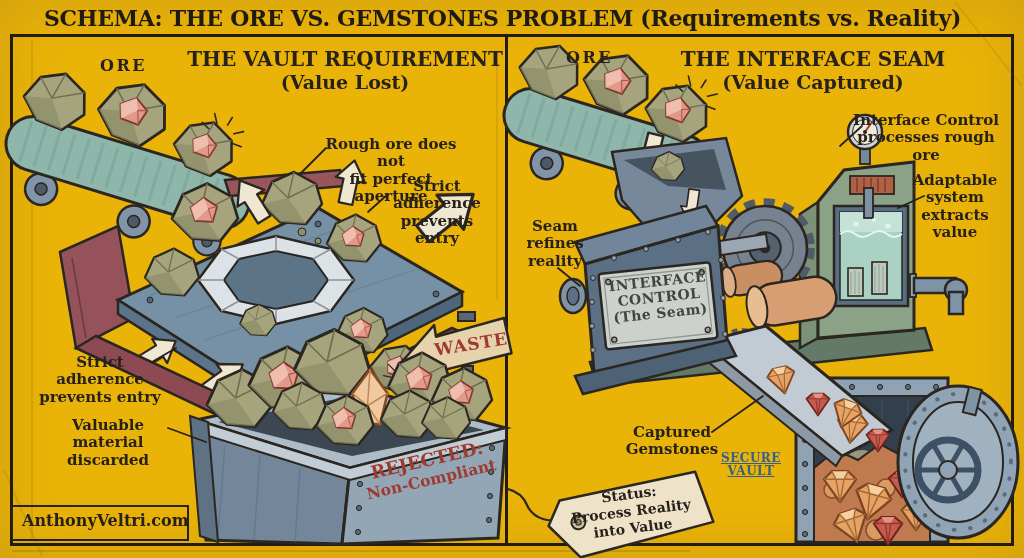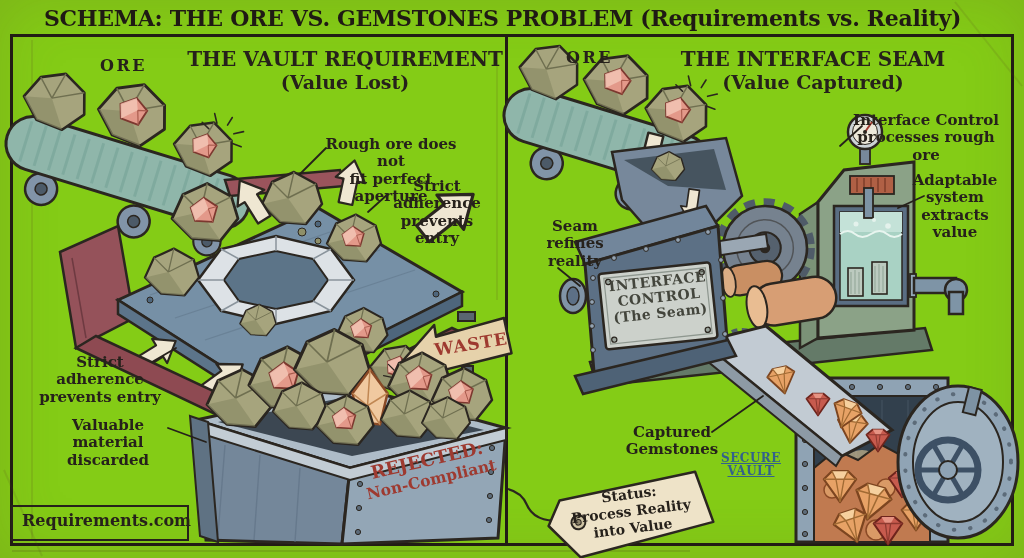--- a/index.html
+++ b/index.html
@@ -1,18 +1,18 @@
 <!DOCTYPE html>
 <html><head>
 <meta charset="utf-8">
 <style>
   html,body{margin:0;padding:0;background:#c9bda2;}
   #canvas{
     position:relative;width:1024px;height:558px;overflow:hidden;
-    background:#84cc16;
+    background:#eab308;
     font-family:"DejaVu Serif", serif;color:#26211b;
     box-shadow:inset 0 0 60px rgba(90,70,40,.18);
   }
   .abs{position:absolute;}
   .txt{position:absolute;font-weight:bold;color:#26211b;}
   .page-title{left:44px;top:5px;font-size:22px;letter-spacing:-0.3px;white-space:nowrap;color:#1f1a14;}
   .panel-heading{font-size:20px;text-align:center;width:330px;top:47px;}
   .panel-sub{font-size:19px;text-align:center;width:330px;top:71px;}
   .ore{font-size:16px;letter-spacing:2.5px;}
   .ann{font-size:15px;line-height:1.16;text-align:center;white-space:pre-line;}
@@ -412,31 +412,31 @@
   <div class="txt panel-heading" style="left:648px;">THE INTERFACE SEAM</div>
   <div class="txt panel-sub" style="left:648px;">(Value Captured)</div>
   <div class="txt ore" style="left:566px;top:48px;">ORE</div>
 
   <div class="txt ann" style="left:845px;top:112px;width:162px;">Interface Control
 processes rough ore</div>
   <div class="txt ann" style="left:905px;top:172px;width:100px;">Adaptable
 system
 extracts
 value</div>
-  <div class="txt ann" style="left:534px;top:218px;width:82px;">Seam
+  <div class="txt ann" style="left:514px;top:218px;width:82px;">Seam
 refines
 reality</div>
   <div class="txt ann" style="left:614px;top:424px;width:116px;">Captured
 Gemstones</div>
 
   <div class="txt plate-label">INTERFACE
 CONTROL
 (The Seam)</div>
   <div class="txt vault-label">SECURE
 VAULT</div>
   <div class="txt tag-label">Status:
 Process Reality
 into Value</div>
 
   <div class="abs credit-box"></div>
-  <div class="txt credit-text">Requirements.com</div>
+  <div class="txt credit-text">AnthonyVeltri.com</div>
 
 </div>
 
 </body></html>

